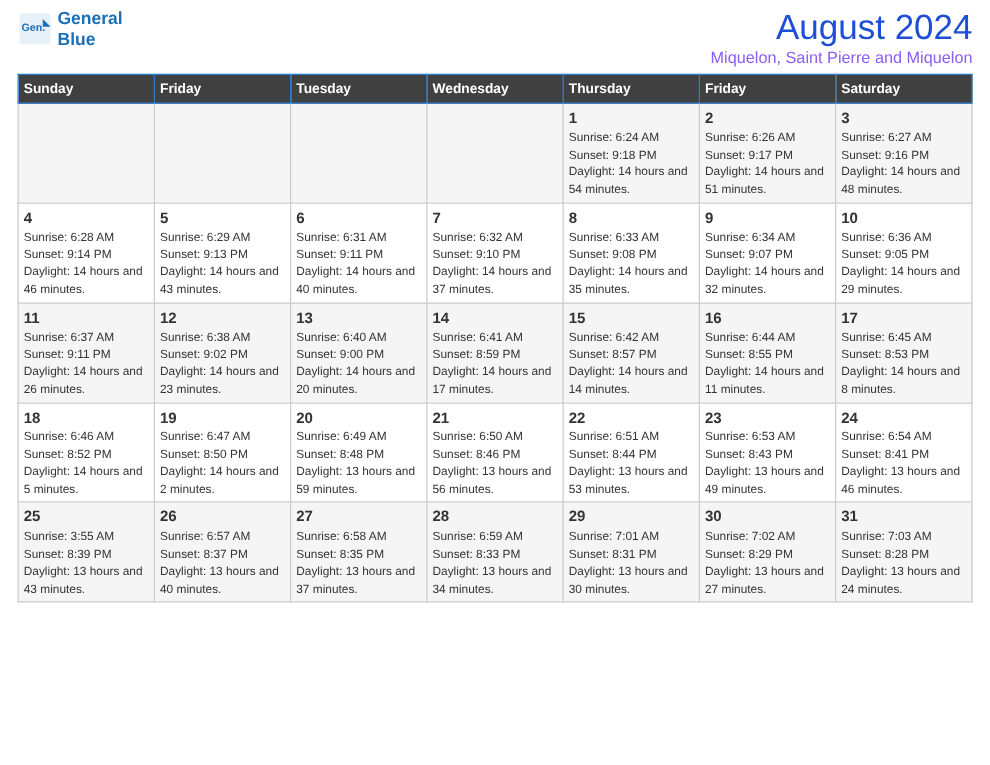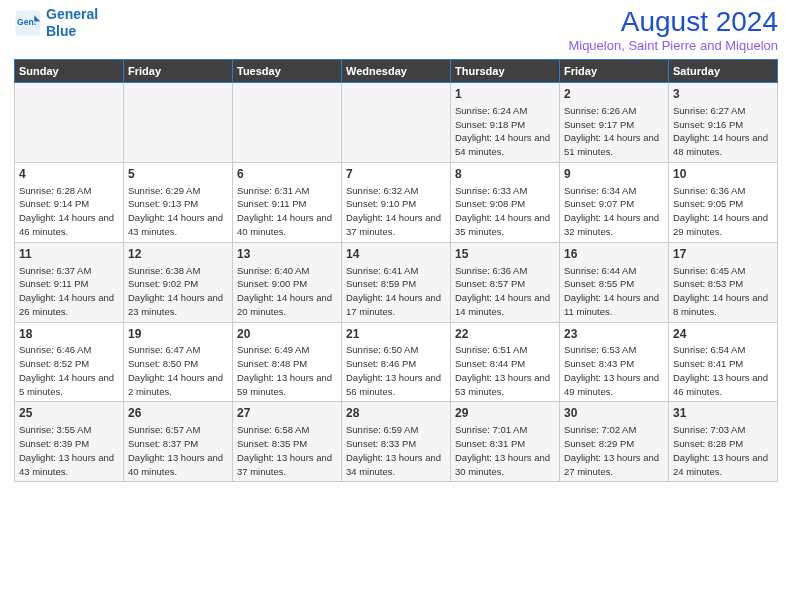--- a/index.html
+++ b/index.html
@@ -244,21 +244,21 @@
           </td>
           <td>
             <span class="day-num">14</span>
             <div class="day-info">Sunrise: 6:41 AM
 Sunset: 8:59 PM
 Daylight: 14 hours
 and 17 minutes.</div>
           </td>
           <td>
             <span class="day-num">15</span>
-            <div class="day-info">Sunrise: 6:36 AM
+            <div class="day-info">Sunrise: 6:42 AM
 Sunset: 8:57 PM
 Daylight: 14 hours
 and 14 minutes.</div>
           </td>
           <td>
             <span class="day-num">16</span>
             <div class="day-info">Sunrise: 6:44 AM
 Sunset: 8:55 PM
 Daylight: 14 hours
 and 11 minutes.</div>

